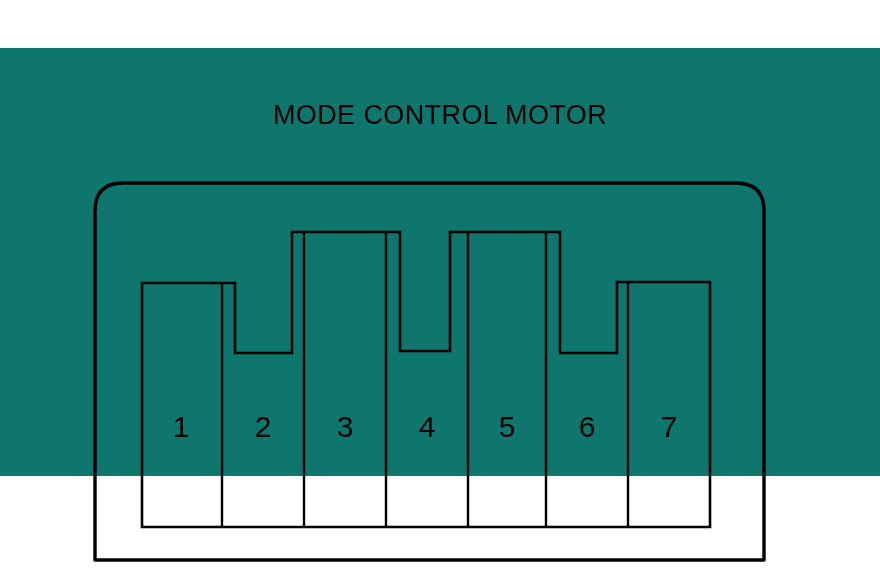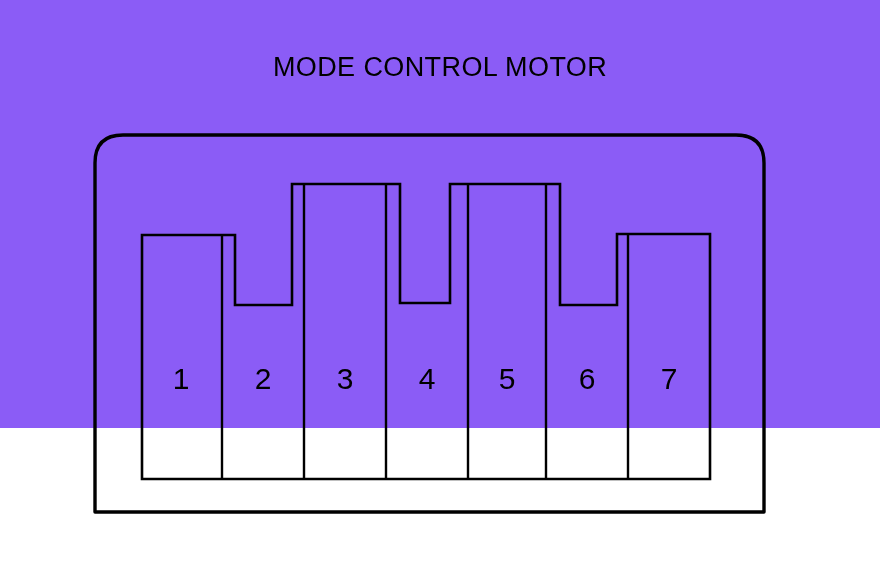--- a/index.html
+++ b/index.html
@@ -10,21 +10,22 @@
   body {
     width: 880px;
     height: 580px;
     font-family: "Liberation Sans", sans-serif;
     overflow: hidden;
   }
   #stage {
     position: relative;
     width: 880px;
     height: 428px;
-    background: #8b5cf6;
+    background: #0f766e;
+    margin-top: 48px;
   }
   #diagram-title {
     position: absolute;
     left: 0;
     top: 52px;
     width: 880px;
     text-align: center;
     font-family: "Liberation Sans", sans-serif;
     font-size: 27px;
     font-weight: 400;

